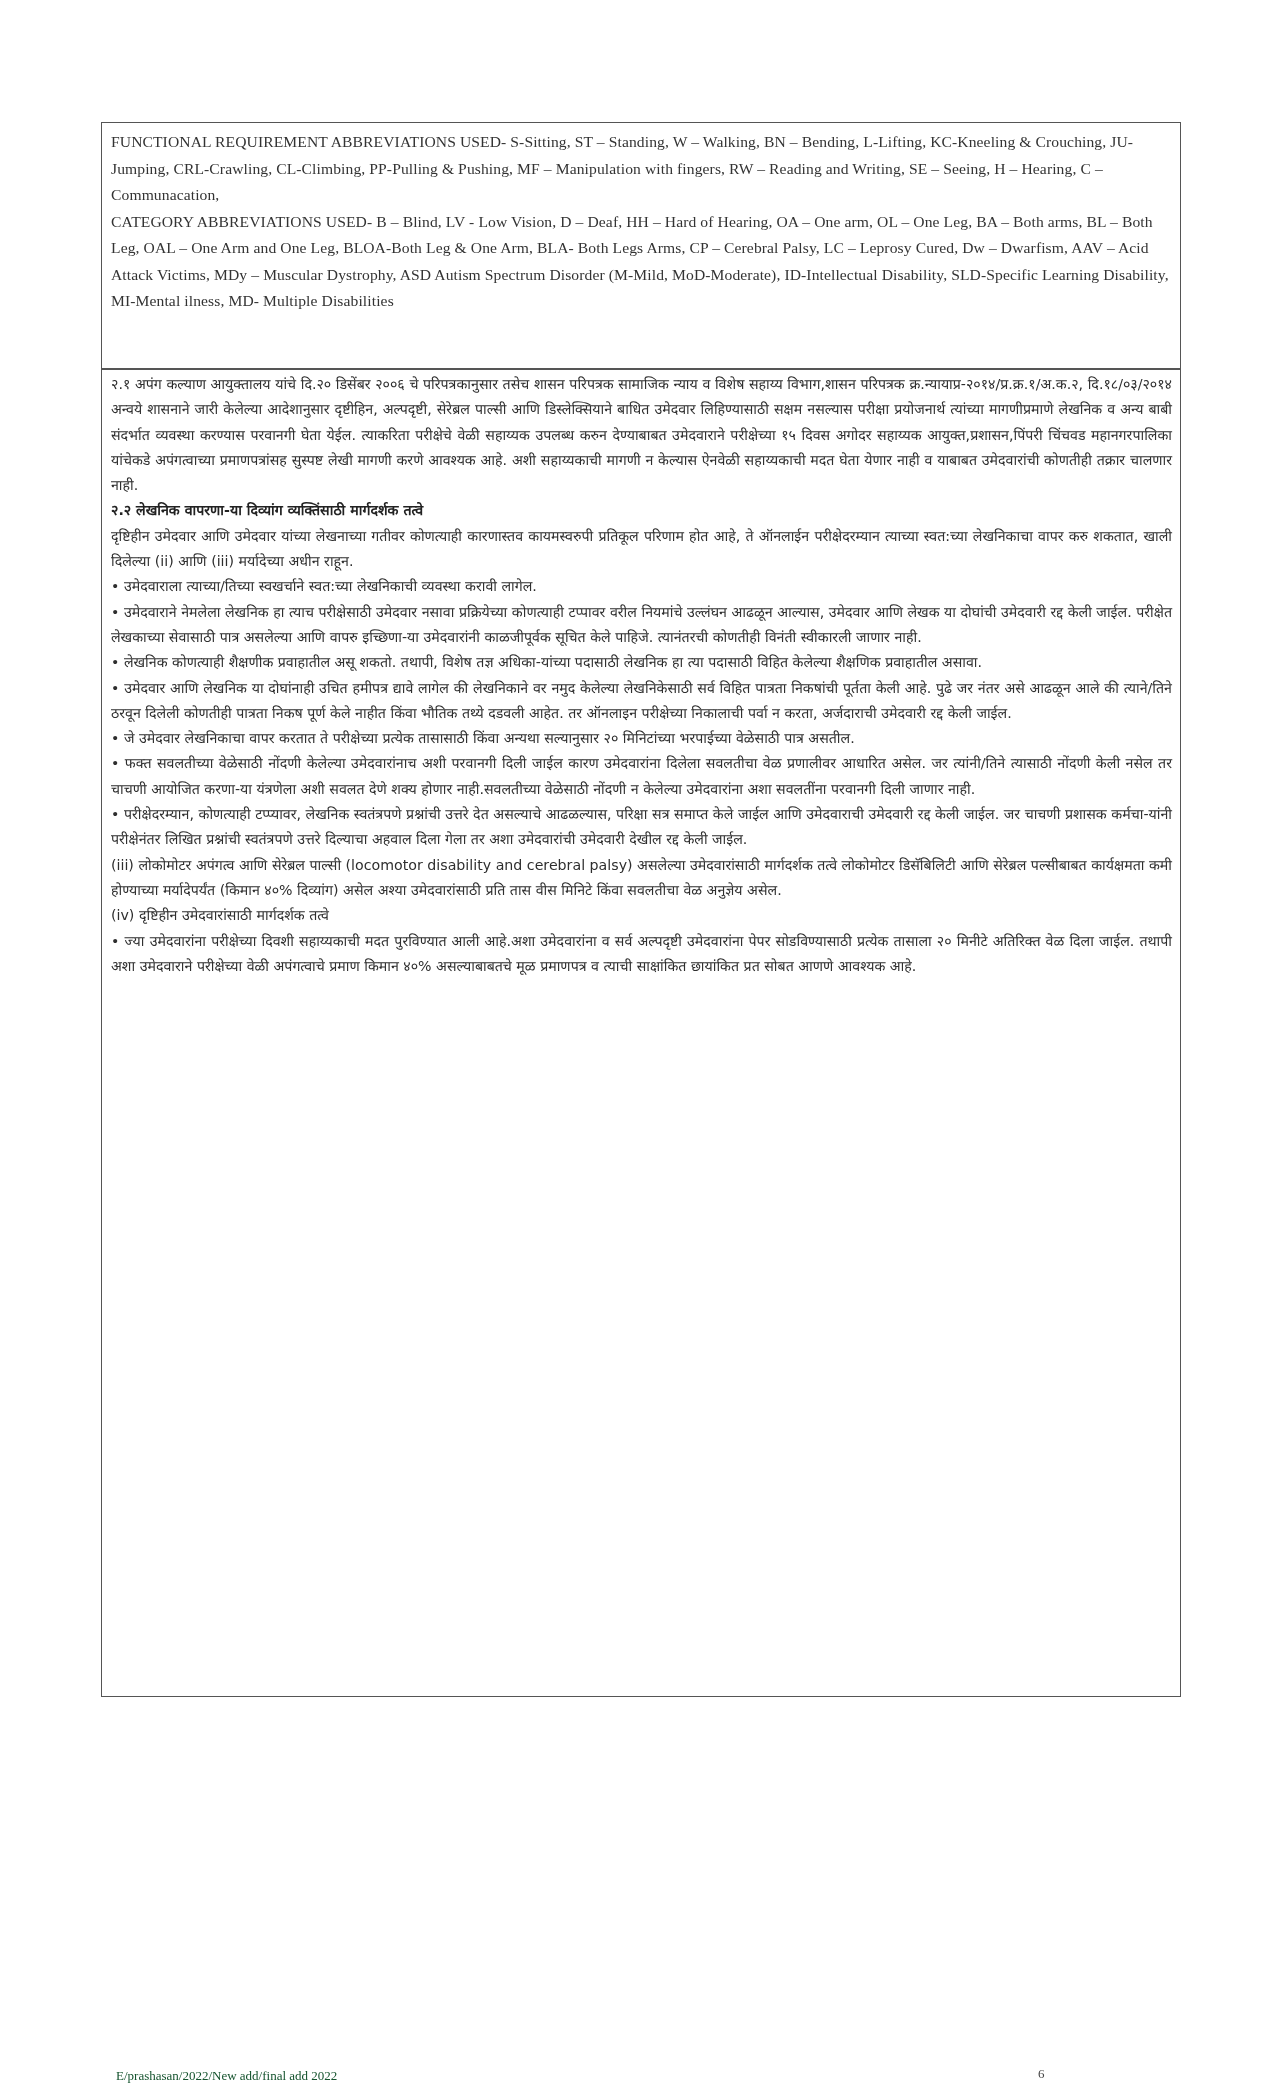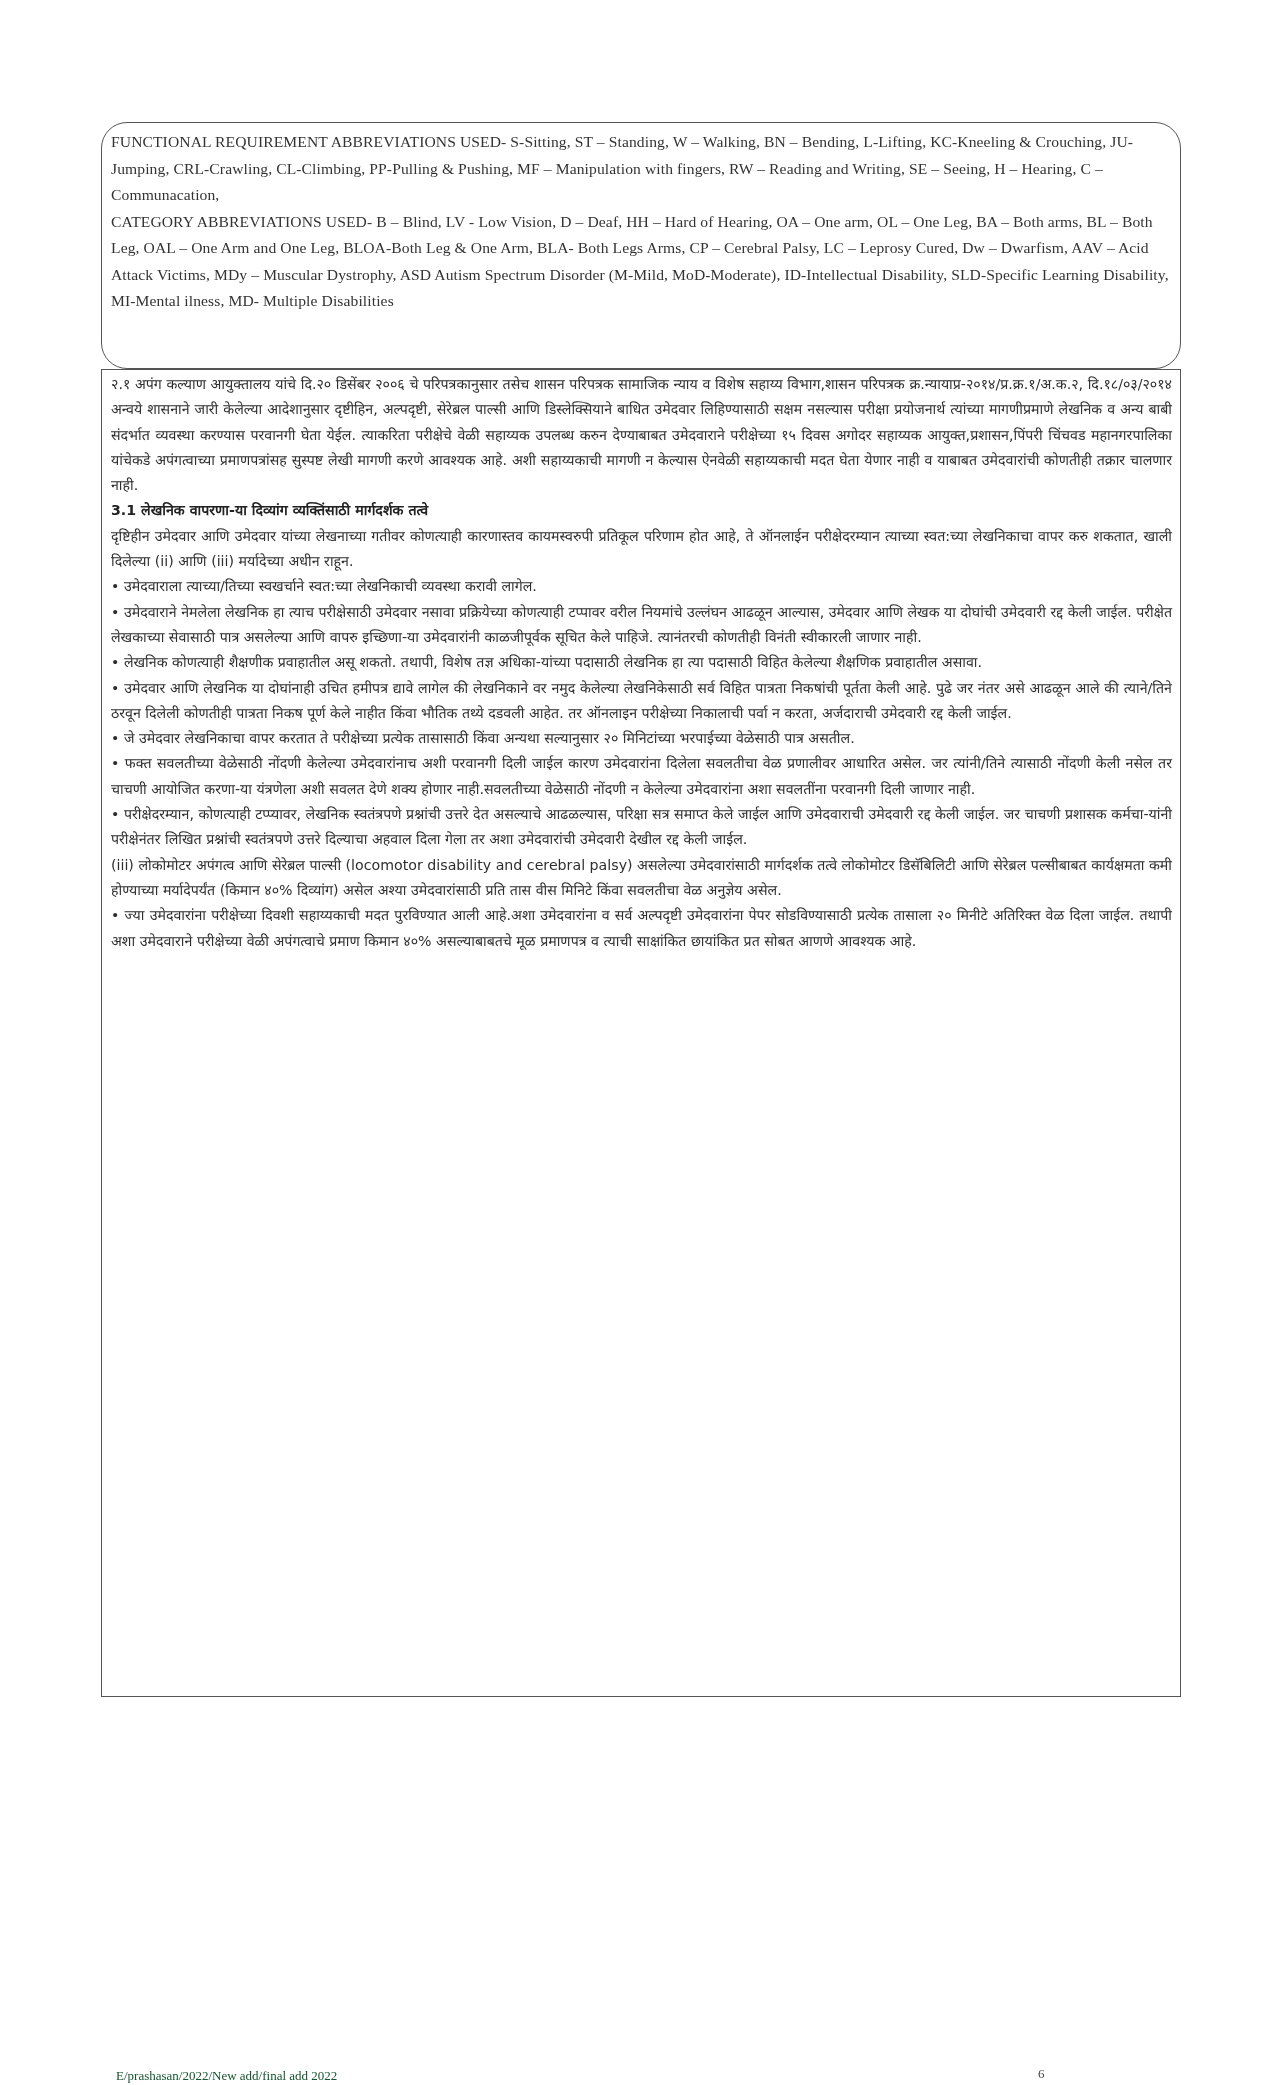--- a/index.html
+++ b/index.html
@@ -1,49 +1,50 @@
 <!DOCTYPE html>
 <html><head>
 <meta charset="utf-8">
 <style>
   html, body { margin:0; padding:0; background:#ffffff; }
   body { width:1270px; height:2085px; position:relative; overflow:hidden;
          font-family:"DejaVu Serif", serif; color:#2a2a2a; }
   .page { position:absolute; left:0; top:0; width:1270px; height:2085px; }
   .box { position:absolute; left:101px; width:1080px; border:1.5px solid #555; box-sizing:border-box; }
   .box1 { top:122px; height:247px; padding:6px 8px 0 9px;
-          font-family:"Liberation Serif", serif; font-size:15.6px; line-height:26.5px; color:#333; letter-spacing:0.1px;border-radius:26px; }
+          font-family:"Liberation Serif", serif; font-size:15.6px; line-height:26.5px; color:#333; letter-spacing:0.1px; }
   .box2 { top:369px; height:1328px; padding:2px 8px 8px 9px;
           font-family:"DejaVu Sans", sans-serif; font-size:14.2px; line-height:25.3px; color:#2e2e2e; text-align:justify; }
   .box2 p { margin:0; }
   .heading { font-weight:bold; color:#222; }
   .bullet::before { content:"• "; }
   .footer-left { position:absolute; left:116px; top:2068px; font-family:"Liberation Serif", serif; font-size:13px; color:#14532d; }
   .footer-right { position:absolute; left:1038px; top:2066px; font-family:"Liberation Serif", serif; font-size:13px; color:#444; }
 </style>
 </head>
 <body>
 
 <div class="page">
 
   <div class="box box1">
     <div>FUNCTIONAL REQUIREMENT ABBREVIATIONS USED- S-Sitting, ST – Standing, W – Walking, BN – Bending, L-Lifting, KC-Kneeling &amp; Crouching, JU-Jumping, CRL-Crawling, CL-Climbing, PP-Pulling &amp; Pushing, MF – Manipulation with fingers, RW – Reading and Writing, SE – Seeing, H – Hearing, C – Communacation,</div>
     <div>CATEGORY ABBREVIATIONS USED- B – Blind, LV - Low Vision, D – Deaf, HH – Hard of Hearing, OA – One arm, OL – One Leg,  BA – Both arms, BL – Both Leg, OAL – One Arm and One Leg, BLOA-Both Leg &amp; One Arm, BLA- Both Legs Arms,  CP – Cerebral Palsy, LC – Leprosy Cured, Dw – Dwarfism, AAV – Acid Attack Victims, MDy – Muscular Dystrophy,  ASD Autism Spectrum Disorder (M-Mild, MoD-Moderate),  ID-Intellectual Disability, SLD-Specific Learning Disability, MI-Mental ilness, MD- Multiple Disabilities</div>
   </div>
 
   <div class="box box2">
     <p>२.१ अपंग कल्याण आयुक्तालय यांचे दि.२० डिसेंबर २००६ चे परिपत्रकानुसार तसेच शासन परिपत्रक सामाजिक न्याय व विशेष सहाय्य विभाग,शासन परिपत्रक क्र.न्यायाप्र-२०१४/प्र.क्र.१/अ.क.२, दि.१८/०३/२०१४ अन्वये शासनाने जारी केलेल्या आदेशानुसार दृष्टीहिन, अल्पदृष्टी, सेरेब्रल पाल्सी आणि डिस्लेक्सियाने बाधित उमेदवार लिहिण्यासाठी सक्षम नसल्यास परीक्षा प्रयोजनार्थ त्यांच्या मागणीप्रमाणे लेखनिक व अन्य बाबी संदर्भात व्यवस्था करण्यास परवानगी घेता येईल. त्याकरिता परीक्षेचे वेळी सहाय्यक उपलब्ध करुन देण्याबाबत उमेदवाराने परीक्षेच्या १५ दिवस अगोदर सहाय्यक आयुक्त,प्रशासन,पिंपरी चिंचवड महानगरपालिका यांचेकडे अपंगत्वाच्या प्रमाणपत्रांसह सुस्पष्ट लेखी मागणी करणे आवश्यक आहे. अशी सहाय्यकाची मागणी न केल्यास ऐनवेळी सहाय्यकाची मदत घेता येणार नाही व याबाबत उमेदवारांची कोणतीही तक्रार चालणार नाही.</p>
-    <p class="heading">3.1 लेखनिक वापरणा-या दिव्यांग व्यक्तिंसाठी मार्गदर्शक तत्वे</p>
+    <p class="heading">२.२ लेखनिक वापरणा-या दिव्यांग व्यक्तिंसाठी मार्गदर्शक तत्वे</p>
     <p>दृष्टिहीन उमेदवार आणि उमेदवार यांच्या लेखनाच्या गतीवर कोणत्याही कारणास्तव कायमस्वरुपी प्रतिकूल परिणाम होत आहे, ते ऑनलाईन परीक्षेदरम्यान त्याच्या स्वत:च्या लेखनिकाचा वापर करु शकतात, खाली दिलेल्या (ii) आणि (iii) मर्यादेच्या अधीन राहून.</p>
     <p class="bullet">उमेदवाराला त्याच्या/तिच्या स्वखर्चाने स्वत:च्या लेखनिकाची व्यवस्था करावी लागेल.</p>
     <p class="bullet">उमेदवाराने नेमलेला लेखनिक हा त्याच  परीक्षेसाठी उमेदवार नसावा प्रक्रियेच्या कोणत्याही टप्पावर वरील नियमांचे उल्लंघन आढळून आल्यास, उमेदवार आणि लेखक या दोघांची उमेदवारी रद्द केली जाईल. परीक्षेत लेखकाच्या सेवासाठी पात्र असलेल्या आणि वापरु इच्छिणा-या उमेदवारांनी काळजीपूर्वक सूचित केले पाहिजे. त्यानंतरची कोणतीही विनंती स्वीकारली जाणार नाही.</p>
     <p class="bullet">लेखनिक कोणत्याही शैक्षणीक प्रवाहातील असू शकतो. तथापी, विशेष तज्ञ अधिका-यांच्या पदासाठी लेखनिक हा त्या पदासाठी विहित केलेल्या शैक्षणिक प्रवाहातील असावा.</p>
     <p class="bullet">उमेदवार आणि लेखनिक या दोघांनाही  उचित हमीपत्र द्यावे लागेल की लेखनिकाने वर नमुद केलेल्या लेखनिकेसाठी सर्व विहित पात्रता निकषांची पूर्तता केली आहे. पुढे जर नंतर असे आढळून आले की त्याने/तिने ठरवून दिलेली कोणतीही पात्रता निकष पूर्ण केले नाहीत किंवा भौतिक तथ्ये दडवली आहेत. तर ऑनलाइन परीक्षेच्या निकालाची पर्वा न करता, अर्जदाराची उमेदवारी रद्द केली जाईल.</p>
     <p class="bullet">जे उमेदवार लेखनिकाचा वापर करतात ते परीक्षेच्या प्रत्येक तासासाठी किंवा अन्यथा सल्यानुसार २० मिनिटांच्या भरपाईच्या वेळेसाठी पात्र असतील.</p>
     <p class="bullet">फक्त सवलतीच्या वेळेसाठी नोंदणी केलेल्या उमेदवारांनाच अशी परवानगी दिली जाईल कारण उमेदवारांना दिलेला सवलतीचा वेळ प्रणालीवर आधारित असेल. जर त्यांनी/तिने त्यासाठी नोंदणी केली नसेल तर चाचणी आयोजित करणा-या यंत्रणेला अशी सवलत देणे शक्य होणार नाही.सवलतीच्या वेळेसाठी नोंदणी न केलेल्या उमेदवारांना अशा सवलतींना परवानगी दिली जाणार नाही.</p>
     <p class="bullet">परीक्षेदरम्यान, कोणत्याही टप्प्यावर, लेखनिक स्वतंत्रपणे प्रश्नांची उत्तरे देत असल्याचे आढळल्यास, परिक्षा सत्र समाप्त केले जाईल आणि उमेदवाराची  उमेदवारी रद्द केली जाईल. जर चाचणी प्रशासक कर्मचा-यांनी परीक्षेनंतर लिखित प्रश्नांची स्वतंत्रपणे  उत्तरे दिल्याचा अहवाल दिला गेला तर अशा उमेदवारांची  उमेदवारी देखील रद्द केली जाईल.</p>
     <p>(iii) लोकोमोटर अपंगत्व आणि सेरेब्रल पाल्सी (locomotor disability and cerebral palsy) असलेल्या उमेदवारांसाठी मार्गदर्शक तत्वे लोकोमोटर डिसॅबिलिटी आणि सेरेब्रल पल्सीबाबत कार्यक्षमता कमी होण्याच्या मर्यादेपर्यंत (किमान ४०% दिव्यांग) असेल अश्या उमेदवारांसाठी प्रति तास वीस मिनिटे किंवा सवलतीचा वेळ अनुज्ञेय असेल.</p>
+    <p>(iv) दृष्टिहीन उमेदवारांसाठी मार्गदर्शक तत्वे</p>
     <p class="bullet">ज्या उमेदवारांना परीक्षेच्या दिवशी सहाय्यकाची मदत पुरविण्यात आली आहे.अशा उमेदवारांना व सर्व अल्पदृष्टी उमेदवारांना पेपर सोडविण्यासाठी प्रत्येक तासाला २० मिनीटे अतिरिक्त वेळ दिला जाईल. तथापी अशा उमेदवाराने परीक्षेच्या वेळी अपंगत्वाचे प्रमाण किमान ४०% असल्याबाबतचे मूळ प्रमाणपत्र व त्याची साक्षांकित छायांकित प्रत सोबत आणणे आवश्यक आहे.</p>
   </div>
 
   <div class="footer-left">E/prashasan/2022/New add/final add 2022</div>
   <div class="footer-right">6</div>
 </div>
 
 </body></html>

